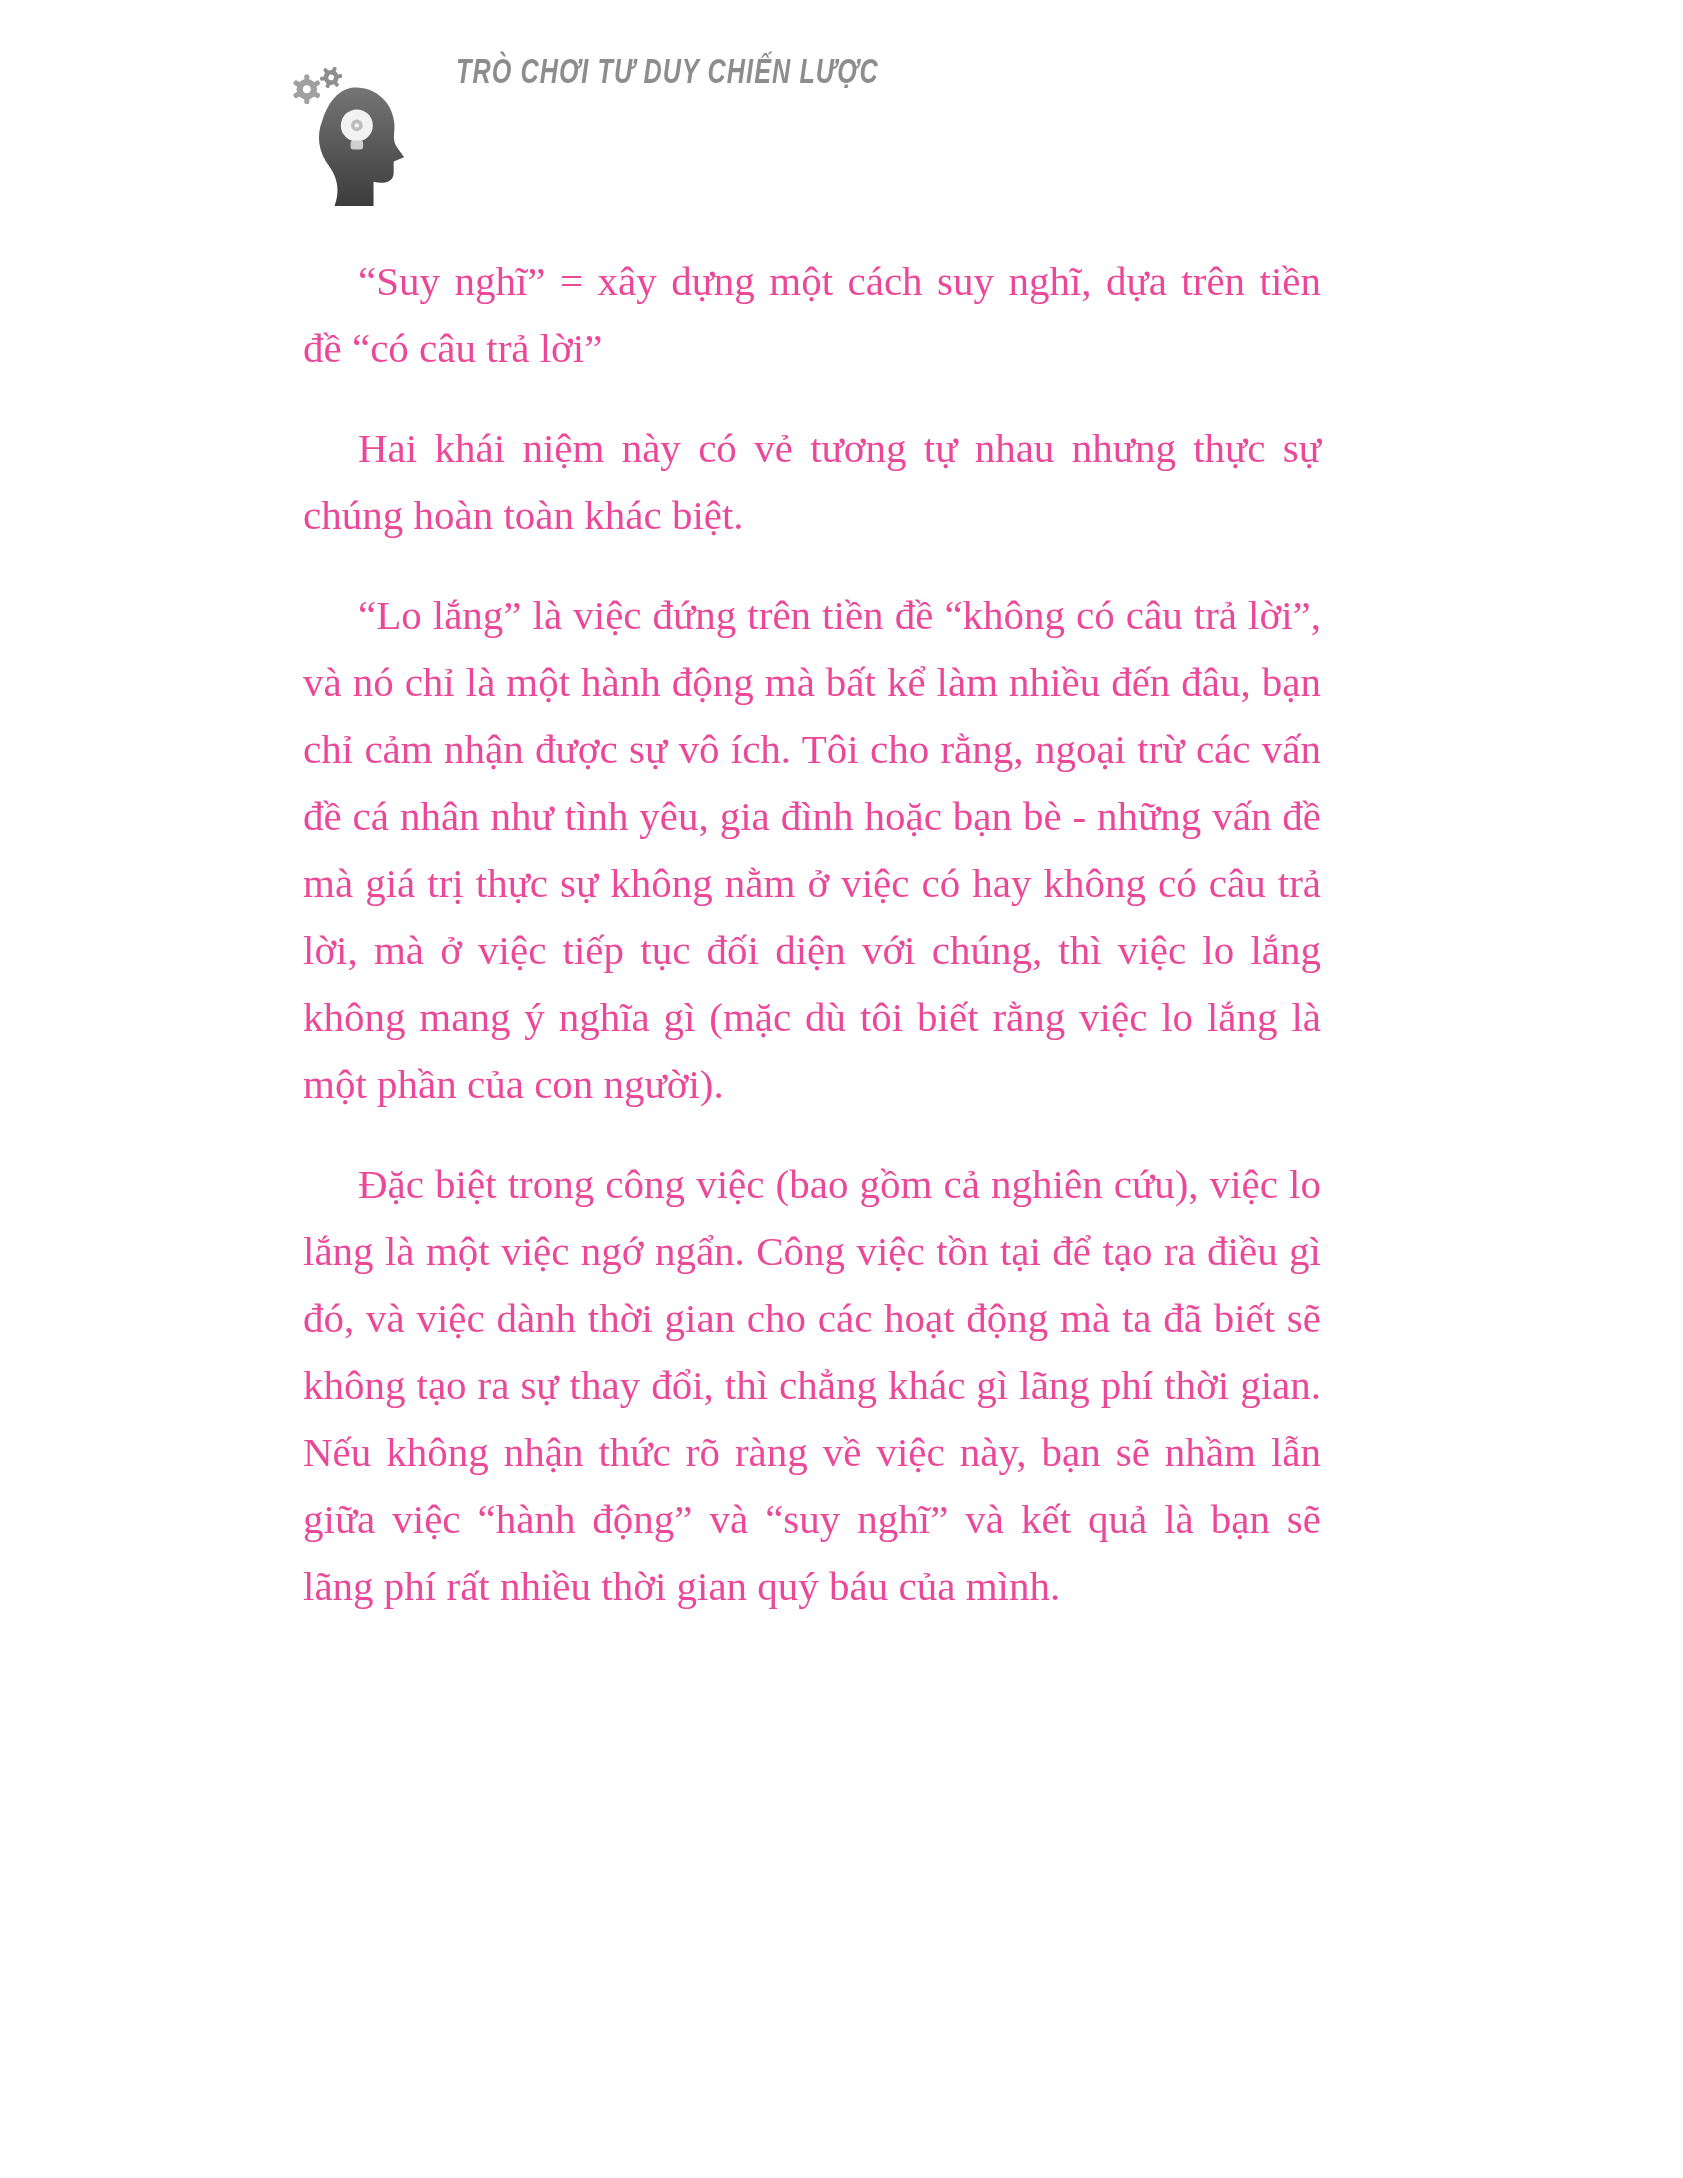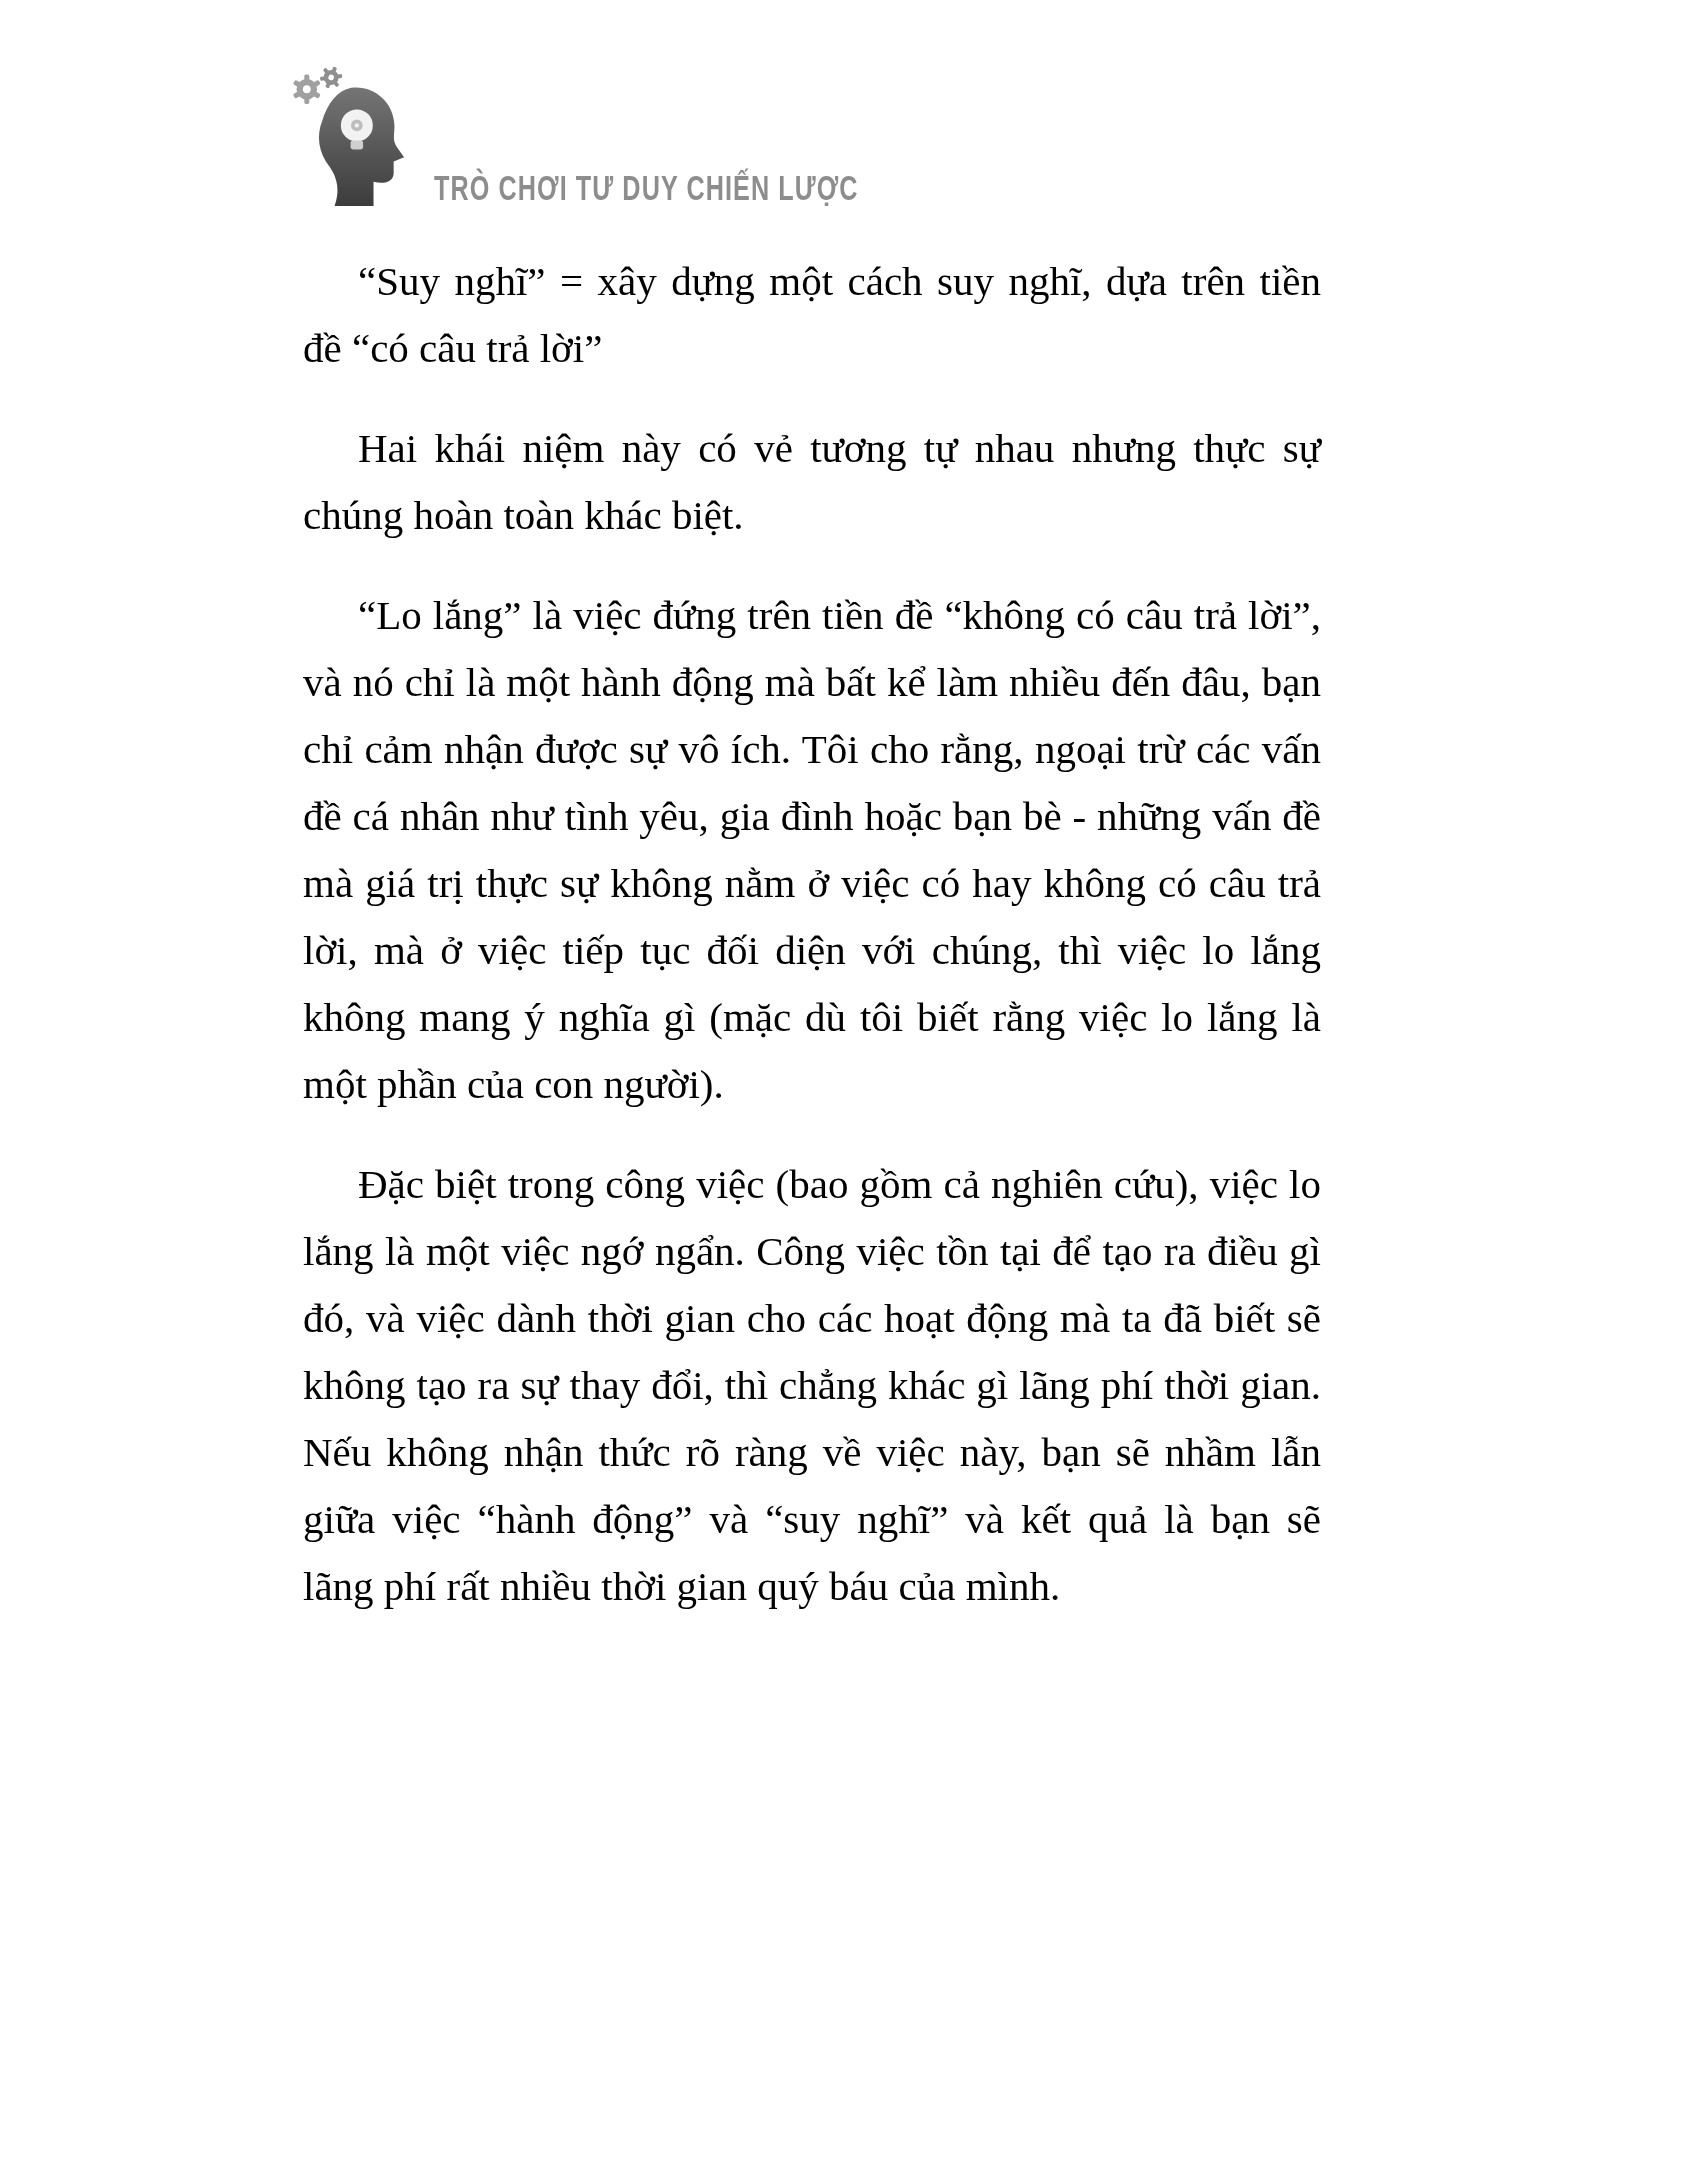--- a/index.html
+++ b/index.html
@@ -9,22 +9,23 @@
     height: 2178px;
     background: #ffffff;
     overflow: hidden;
     font-family: "Liberation Serif", "DejaVu Serif", serif;
   }
   .page-header {
     position: absolute;
     left: 279px;
     top: 65px;
     display: flex;
-    align-items: flex-end;
-    gap: 16px;
+    align-items: flex-start;
+    gap: 38px;
+    font-style: italic;
   }
   .logo { display: block; }
   .logo svg { display: block; width: 139px; height: 143px; }
   .book-title {
     font-family: "Liberation Sans", "DejaVu Sans", sans-serif;
     font-weight: 700;
     font-size: 35px;
     color: #8d8d8d;
     letter-spacing: 1.5px;
     transform: scaleX(0.72);
@@ -32,21 +33,21 @@
     white-space: nowrap;
     margin: 0;
     margin-top: -14px;
     text-transform: uppercase;
   }
   .text-block {
     position: absolute;
     left: 303px;
     top: 248px;
     width: 1018px;
-    color: #000000;
+    color: #ec4899;
   }
   .text-block p {
     margin: 0 0 33px 0;
     font-size: 41px;
     line-height: 67px;
     text-align: justify;
     text-indent: 55px;
   }
   .page-footer {
     position: absolute;

